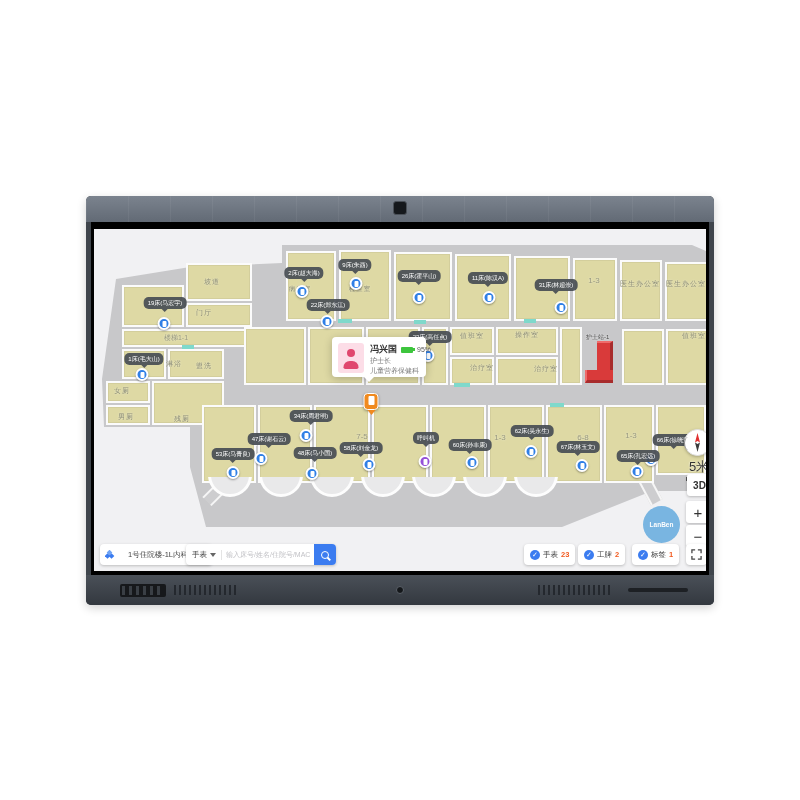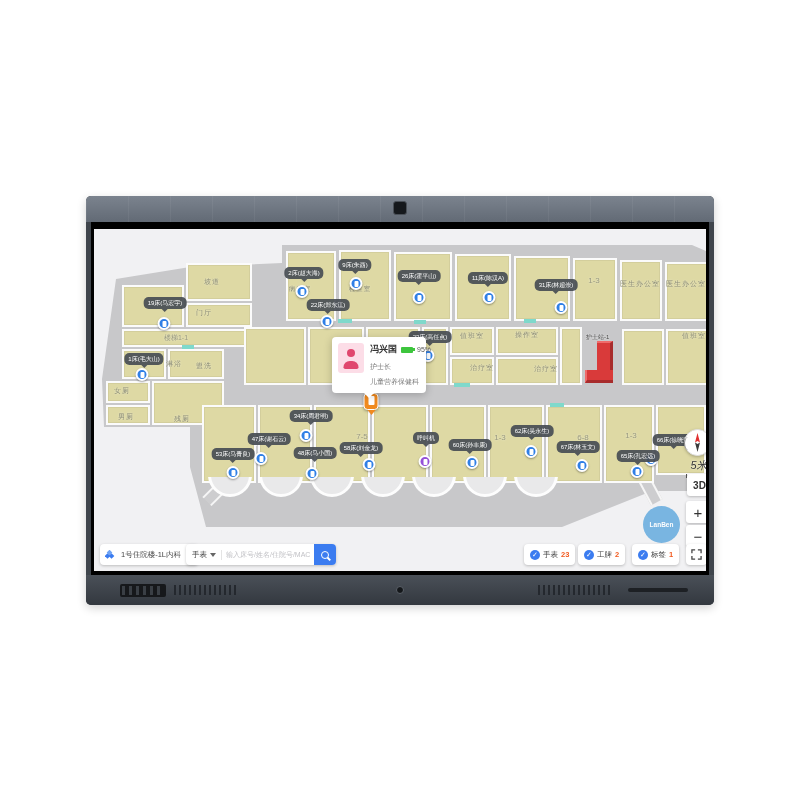--- a/index.html
+++ b/index.html
@@ -62,21 +62,21 @@
 
   
   .station-v { position:absolute; left:503px; top:112px; width:16px; height:36px; background:#d93a3a;
                border-right:3px solid #a82c2c; border-top:2px solid #ef6b6b; z-index:4; }
   .station-f { position:absolute; left:491px; top:141px; width:28px; height:13px; background:#d93a3a;
                border-bottom:3px solid #a82c2c; border-left:2px solid #ef6b6b; z-index:4; }
   .station-label { position:absolute; left:492px; top:104px; font-size:6px; color:#444; z-index:5;
                    white-space:nowrap; text-shadow:0 0 2px #fff; }
 
   
-  .popup { position:absolute; left:238px; top:108px; width:94px; height:56px; background:#fff; border-radius:4px;
+  .popup { position:absolute; left:238px; top:108px; width:94px; height:40px; background:#fff; border-radius:4px;
            box-shadow:0 2px 8px rgba(0,0,0,.22); z-index:20; display:flex; padding:6px; gap:6px; }
   .popup::after { content:""; position:absolute; left:32px; bottom:-5px;
                   border:5px solid transparent; border-top:5px solid #fff; border-bottom:0; }
   .avatar { width:26px; height:30px; background:#fcdde7; border-radius:3px; position:relative; flex:0 0 auto; }
   .avatar::before { content:""; position:absolute; left:50%; top:6px; transform:translateX(-50%);
                     width:8px; height:8px; border-radius:50%; background:#e0476e; }
   .avatar::after { content:""; position:absolute; left:50%; bottom:4px; transform:translateX(-50%);
                    width:15px; height:8px; border-radius:7px 7px 2px 2px; background:#e0476e; }
   .pp-right { display:flex; flex-direction:column; justify-content:space-between; min-width:0; }
   .pp-toprow { display:flex; align-items:center; gap:4px; }
@@ -86,35 +86,35 @@
   .pp-batt { font-size:7px; color:#555; }
   .pp-sub { font-size:7px; color:#777; white-space:nowrap; }
 
   
   .compass { position:absolute; left:590px; top:200px; width:27px; height:27px; border-radius:50%;
              background:#fff; border:1px solid #e0e0e0; box-shadow:0 1px 3px rgba(0,0,0,.25); z-index:30; }
   .compass::before, .compass::after { content:""; position:absolute; top:7px; width:7px; height:13px; }
   .compass::before { left:-1px; border-left:1.5px solid #8a8a8a; border-radius:50% 0 0 50%; }
   .compass::after  { right:-1px; border-right:1.5px solid #8a8a8a; border-radius:0 50% 50% 0; }
   .scale { position:absolute; left:592px; top:229px; width:26px; text-align:center; z-index:30; }
-  .scale-num { font-size:11px; color:#333; text-shadow:0 0 2px #fff;font-style:italic; }
+  .scale-num { font-size:13px; color:#333; text-shadow:0 0 2px #fff; }
   .scale-bar { margin-top:1px; height:4px; border-left:1px solid #555; border-right:1px solid #555; border-bottom:1px solid #555; }
   .mapbtn { position:absolute; background:#fff; border-radius:3px; box-shadow:0 1px 3px rgba(0,0,0,.25);
             display:flex; align-items:center; justify-content:center; color:#333; z-index:30; }
   .btn3d { left:593px; top:245px; width:25px; height:22px; font-size:10px; font-weight:bold; }
   .btnplus { left:592px; top:272px; width:24px; height:22px; font-size:15px; }
   .btnminus { left:592px; top:296px; width:24px; height:22px; font-size:15px; }
   .brand { position:absolute; left:549px; top:277px; width:37px; height:37px; border-radius:50%;
            background:#6fb0e0; color:#fff; font-size:6.5px; font-weight:bold; display:flex;
            align-items:center; justify-content:center; z-index:8; opacity:.92; }
 
   
   .tbpill { position:absolute; top:315px; height:21px; background:#fff; border-radius:4px;
             box-shadow:0 1px 3px rgba(0,0,0,.22); display:flex; align-items:center; z-index:40; font-size:7.5px; color:#444; }
-  .selector { left:6px; padding:0 5px; gap:6px;text-align:right; }
+  .selector { left:6px; padding:0 5px; gap:13px;text-align:right; }
   .caret { width:0; height:0; border:3px solid transparent; border-top:4px solid #666; margin-top:3px; }
   .searchgroup { left:92px; padding-left:6px; }
   .devtype { display:flex; align-items:center; gap:3px; padding-right:5px; border-right:1px solid #e4e4e4; }
   .search-input { border:0; outline:0; width:92px; font-size:7px; padding:0 4px; color:#333;
                   font-family:"Liberation Sans", sans-serif; background:transparent; }
   .search-input::placeholder { color:#c2c2c6; }
   .searchbtn { width:22px; height:21px; background:#3b7cf0; border:0; border-radius:0 4px 4px 0;
                display:flex; align-items:center; justify-content:center; cursor:pointer; }
   .mag { width:8px; height:8px; border:1.5px solid #fff; border-radius:50%; position:relative; }
   .mag::after { content:""; position:absolute; right:-3px; bottom:-2px; width:4px; height:1.5px;

